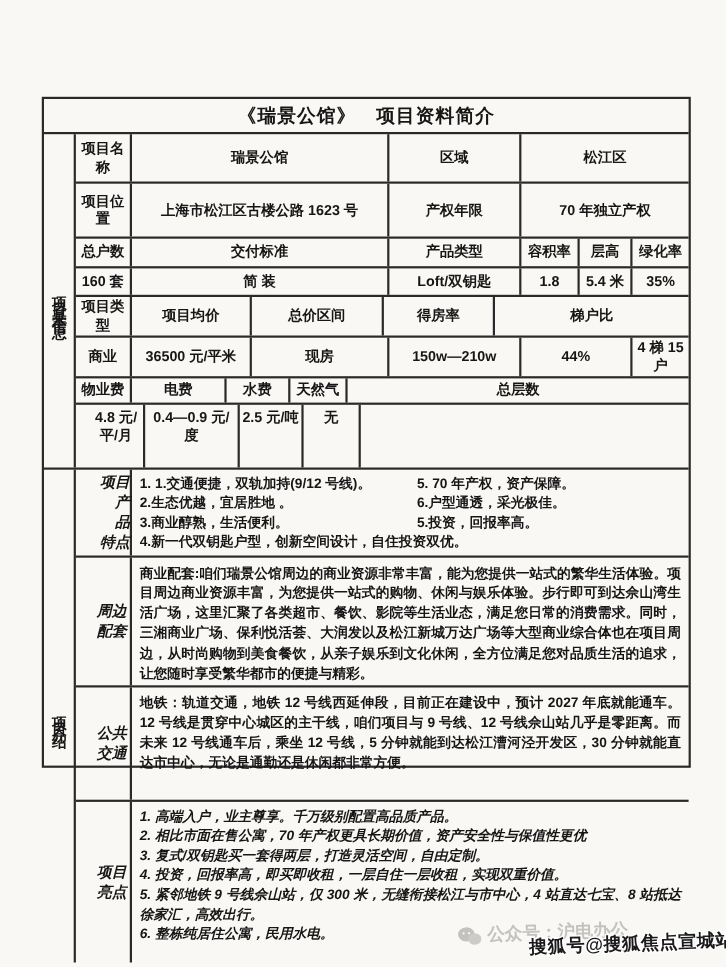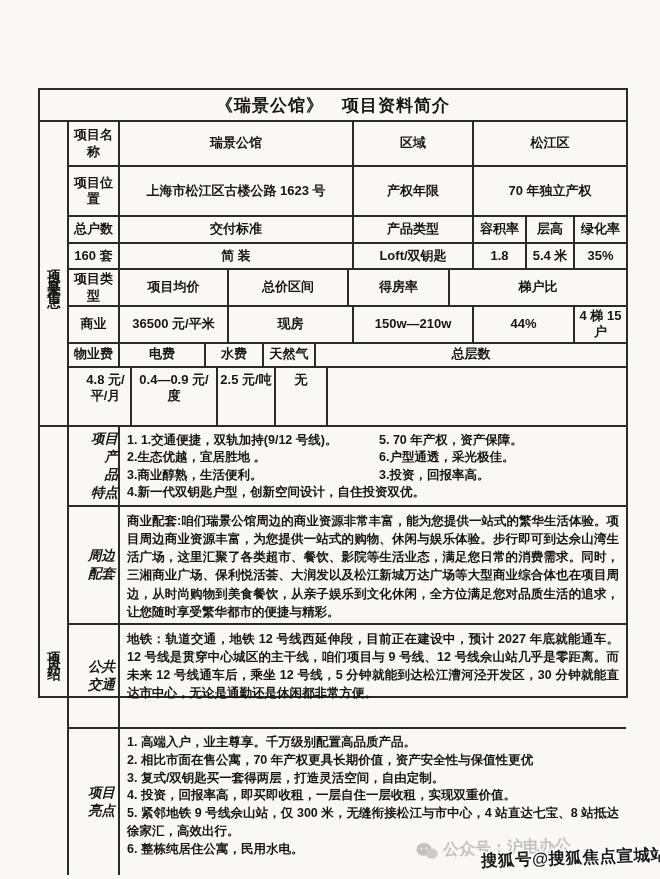--- a/index.html
+++ b/index.html
@@ -78,21 +78,21 @@
   .pcontent{
     flex:1 1 auto;min-width:0;
     padding:5px 7px 17px 7px;
     font-size:12.5px;font-weight:600;
     line-height:1.45;
     text-align:justify;
   }
   .fl{display:flex;line-height:1.38;}
   .fl-l{flex:0 0 252px;}
   .fl-r{flex:1 1 auto;}
-  .hl-item{line-height:1.42;}
+  .hl-item{line-height:1.42;font-style:italic;}
   .wm-gray{
     position:absolute;left:416px;top:838px;
     display:flex;align-items:center;gap:5px;
     color:#b7b5b1;font-size:16px;font-weight:700;
     opacity:.8;transform:rotate(-2deg);
     white-space:nowrap;
   }
   .wm-dark{
     position:absolute;left:481px;top:847px;
     font-size:16.5px;font-weight:800;letter-spacing:.5px;
@@ -201,21 +201,21 @@
             <div class="fl">
               <span class="fl-l">1. 1.交通便捷，双轨加持(9/12 号线)。</span>
               <span class="fl-r">5. 70 年产权，资产保障。</span>
             </div>
             <div class="fl">
               <span class="fl-l">2.生态优越，宜居胜地 。</span>
               <span class="fl-r">6.户型通透，采光极佳。</span>
             </div>
             <div class="fl">
               <span class="fl-l">3.商业醇熟，生活便利。</span>
-              <span class="fl-r">3.投资，回报率高。</span>
+              <span class="fl-r">5.投资，回报率高。</span>
             </div>
             <div class="fl">
               <span class="fl-l" style="flex:1 1 auto">4.新一代双钥匙户型，创新空间设计，自住投资双优。</span>
             </div>
           </div>
         </div>
 
         <div class="prow hp2">
           <div class="plabel">周边
 配套</div>

